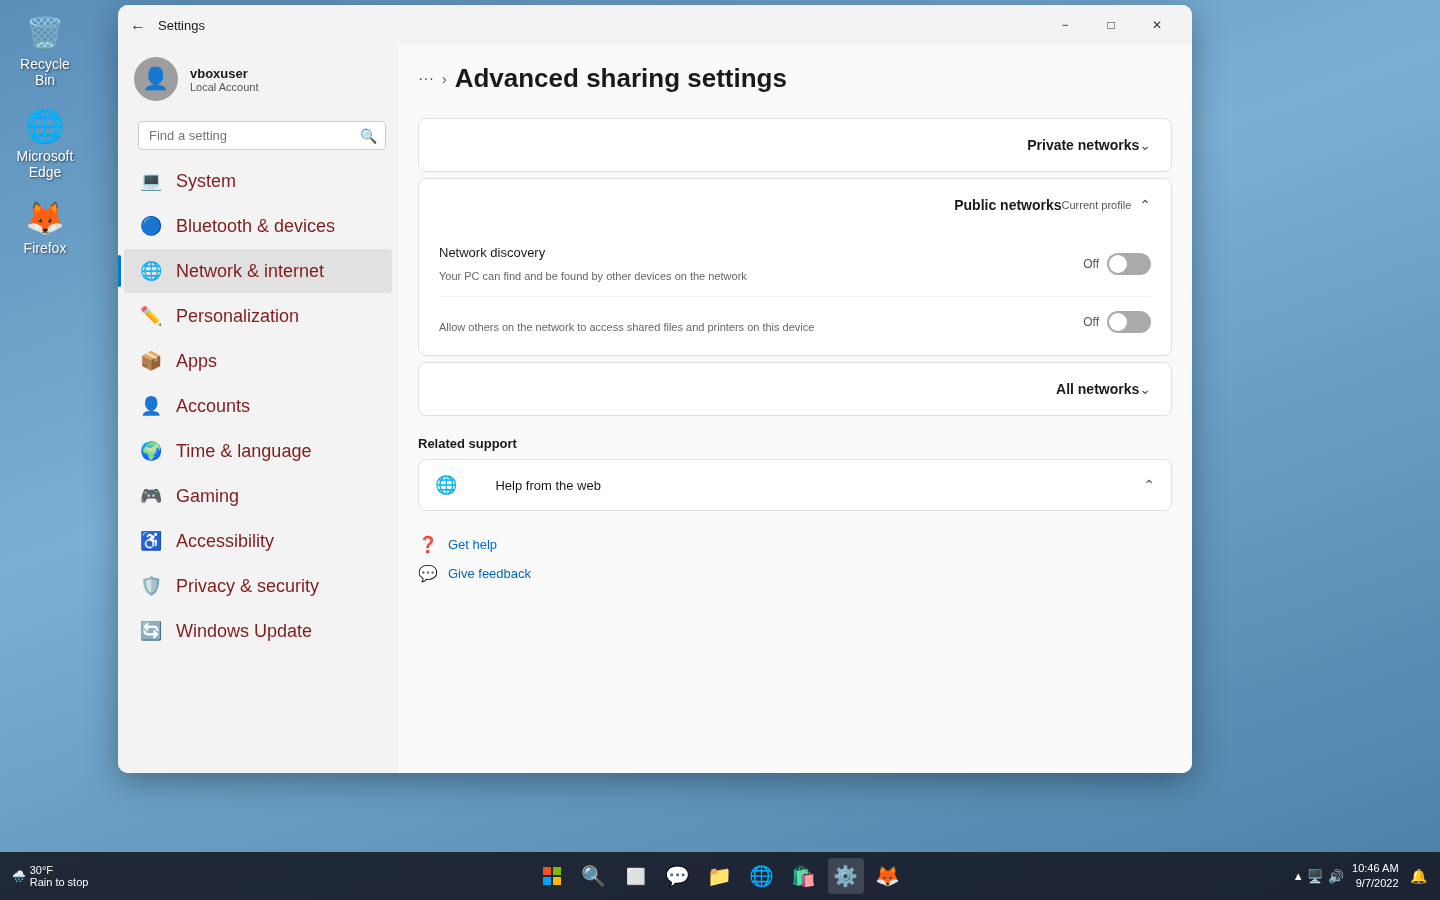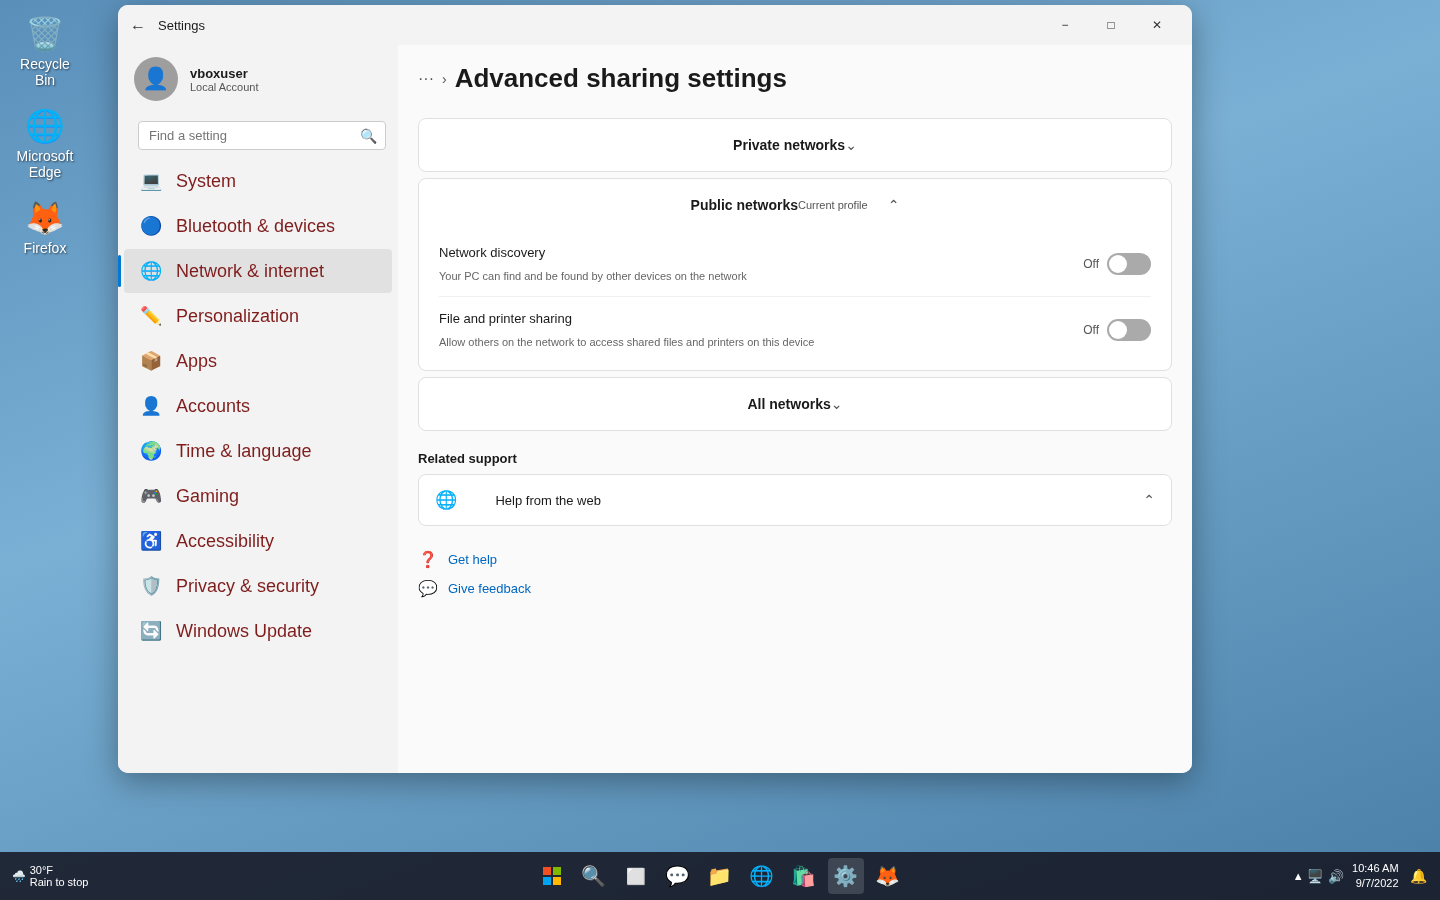--- a/index.html
+++ b/index.html
@@ -314,21 +314,21 @@
       margin: 6px 20px;
       background: white;
       border-radius: 8px;
       border: 1px solid #e0e0e0;
       overflow: hidden;
     }
 
     .section-header {
       display: flex;
       align-items: center;
-      justify-content: center;
+      justify-content: flex-end;
       padding: 18px 20px;
       cursor: pointer;
     }
     .section-title {
       font-size: 14px;
       font-weight: 600;
       color: #1a1a1a;
     }
     .section-badge {
       font-size: 11px;
@@ -594,21 +594,21 @@
         <div class="section-card">
           <div class="section-header">
             <span class="section-title">Private networks</span>
             <span class="section-chevron">⌄</span>
           </div>
         </div>
 
         <div class="section-card">
           <div class="section-header">
             <span class="section-title">Public networks</span>
-            <div style="display:flex;align-items:center;gap:12px;">
+            <div style="display:flex;align-items:center;gap:0;">
               <span class="section-badge">Current profile</span>
               <span class="section-chevron">⌃</span>
             </div>
           </div>
           <div class="section-body">
 
             <div class="setting-row">
               <div class="setting-info">
                 <div class="setting-name">Network discovery</div>
                 <div class="setting-desc">Your PC can find and be found by other devices on the network</div>
@@ -616,21 +616,20 @@
               <div class="toggle-container">
                 <span class="toggle-label">Off</span>
                 <div class="toggle off">
                   <div class="toggle-knob"></div>
                 </div>
               </div>
             </div>
 
             <div class="setting-row">
               <div class="setting-info">
-                <div class="setting-name">File and printer sharing</div>
                 <div class="setting-desc">Allow others on the network to access shared files and printers on this device</div>
               </div>
               <div class="toggle-container">
                 <span class="toggle-label">Off</span>
                 <div class="toggle off">
                   <div class="toggle-knob"></div>
                 </div>
               </div>
             </div>
           </div>

